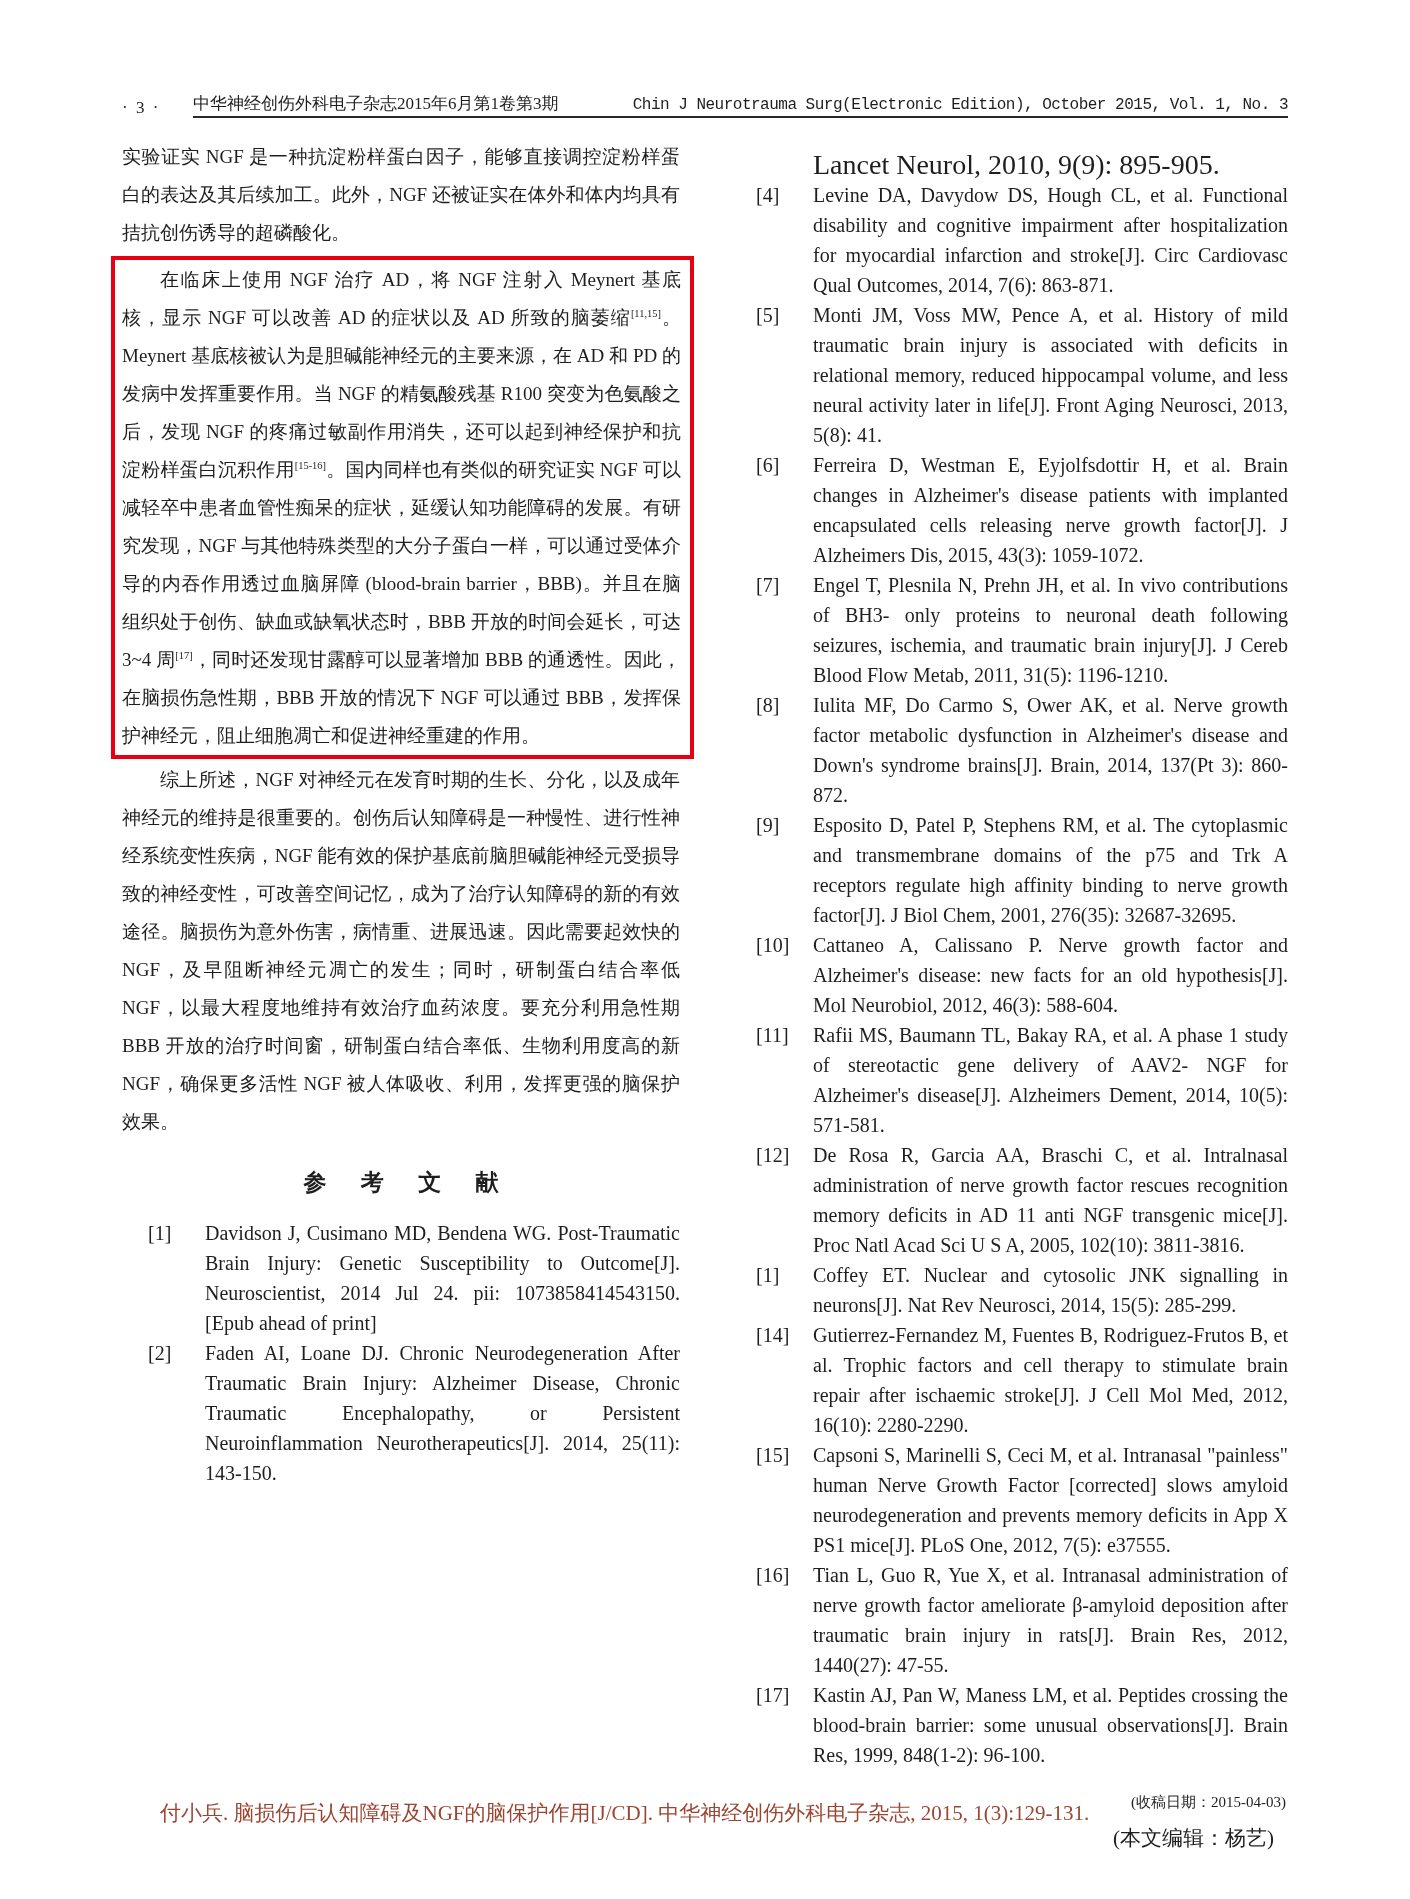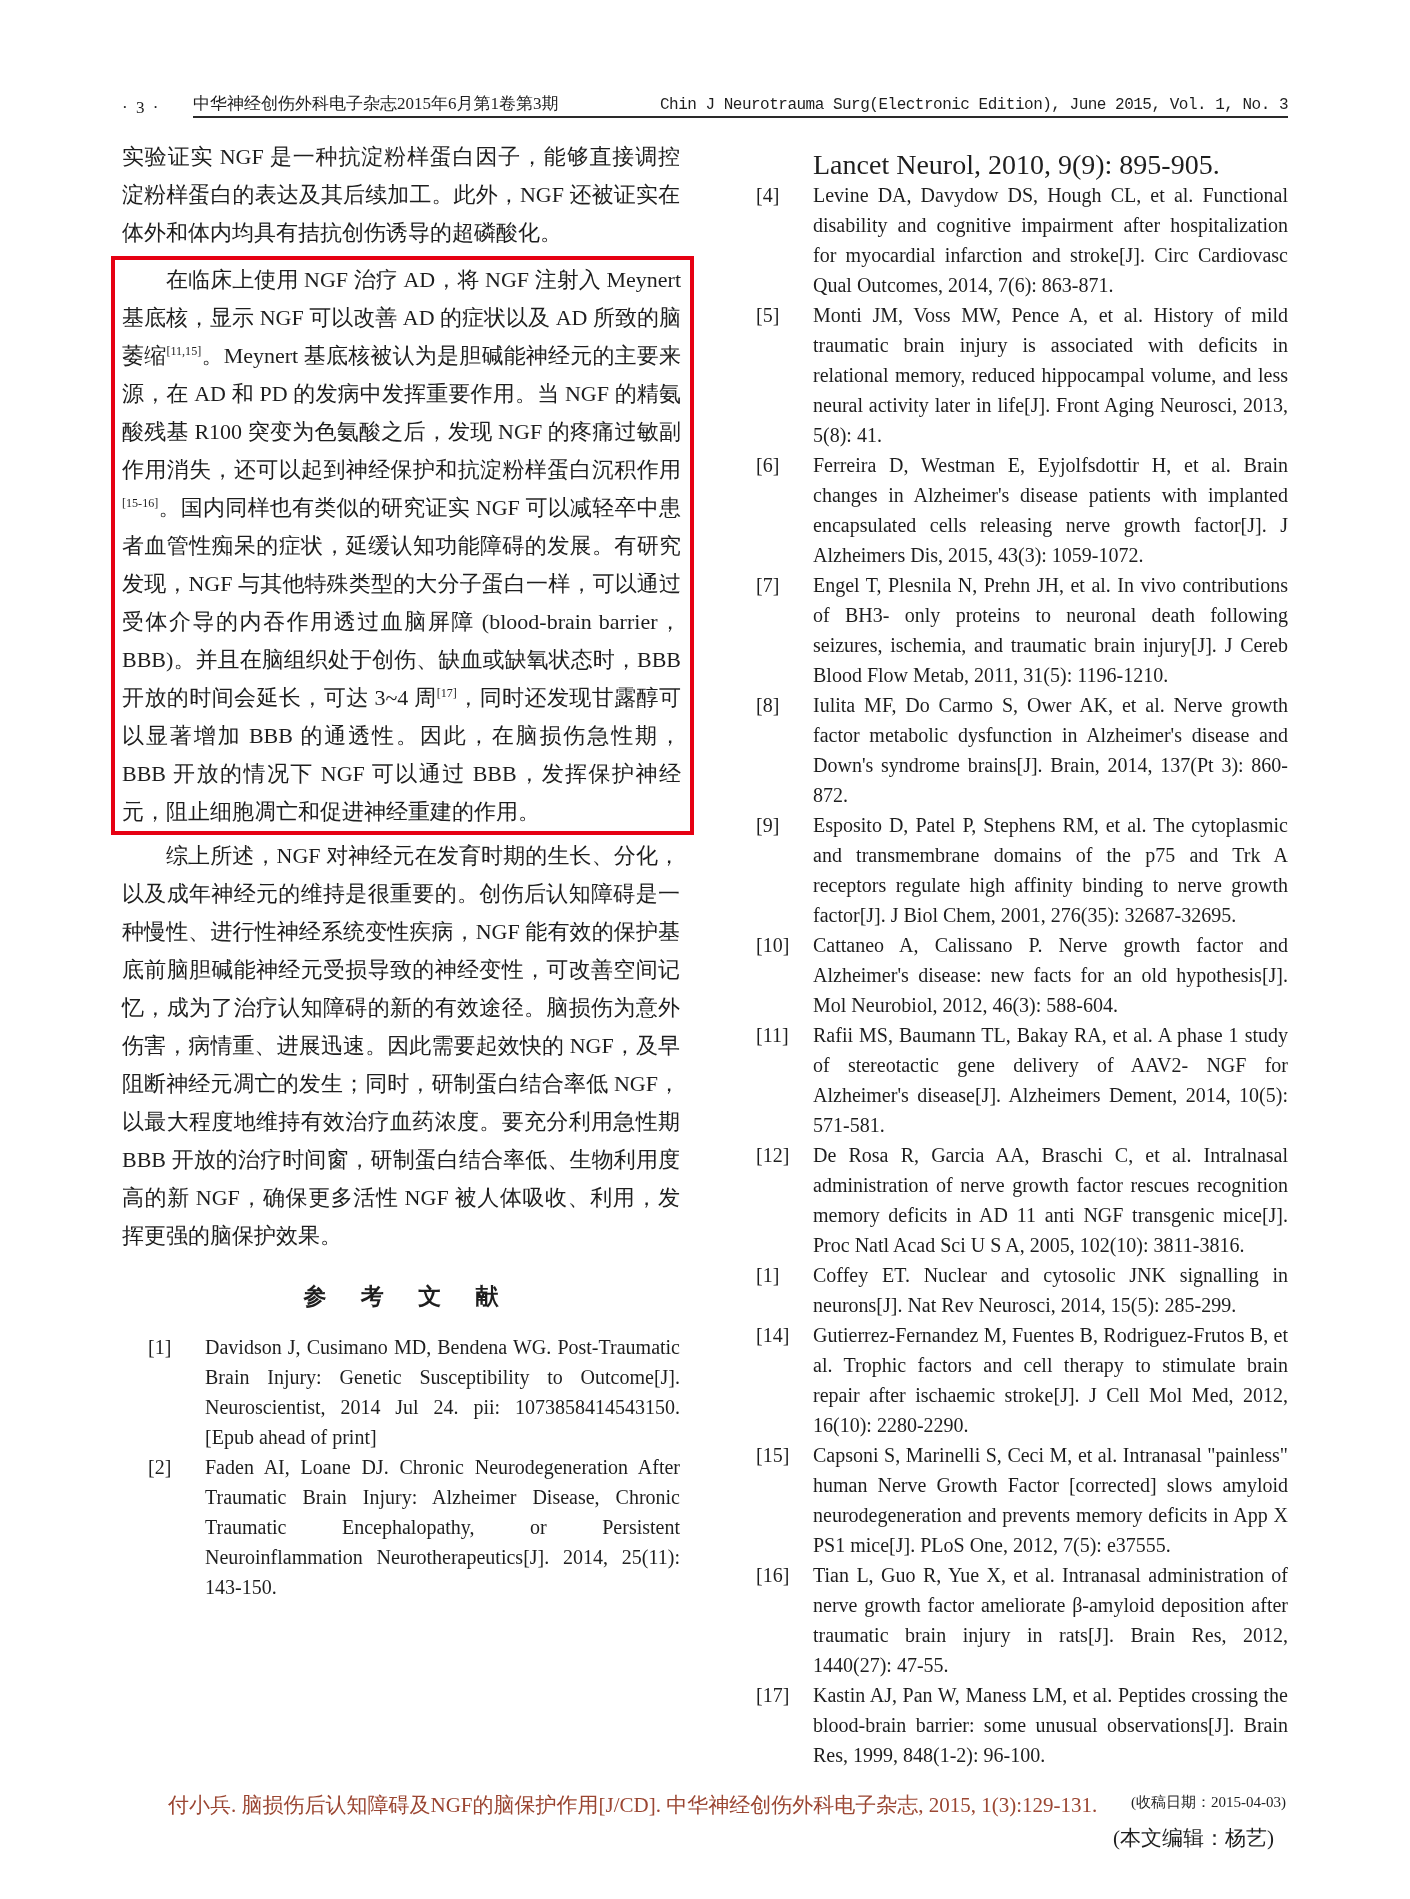--- a/index.html
+++ b/index.html
@@ -30,21 +30,21 @@
   }
   .hdr .cn { font-size: 17px; }
   .hdr .en { font-family: "Liberation Mono", "DejaVu Sans Mono", monospace; font-size: 16px; letter-spacing: -0.5px; }
 
   
   .columns { display: flex; gap: 50px; margin-top: 20px; }
   .col { width: 558px; flex: none; }
 
   
   .body-cn {
-    font-size: 22px;
+    font-size: 19px;
     line-height: 38px;
     text-align: justify;
     margin: 0;
   }
   .indent { text-indent: 2em; }
   sup { font-size: 0.55em; line-height: 0; vertical-align: super; }
 
   
   .red-box {
     border: 4px solid var(--box-red, #e60012);
@@ -67,32 +67,32 @@
   .ref-id { width: 57px; flex: none; }
   .ref-text { flex: 1; text-align: justify; }
   .ref-cont { margin: 12px 0 0 83px; font-size: 28px; line-height: 30px; text-align: justify; }
 
   
   .received { text-align: right; font-size: 15px; line-height: 36px; margin: 14px 2px 0 0; }
   .editor   { text-align: right; font-size: 21px; line-height: 36px; margin: 0 14px 0 0; }
 
   
   .footer { position: absolute; left: 160px; bottom: 72px; width: 1100px; }
-  .citation { color: var(--footer-red, #9b4632); font-size: 21px; margin: 8px; }
+  .citation { color: var(--footer-red, #9b4632); font-size: 21px; margin: 0; }
 </style>
 </head>
 <body>
 
 <div class="page">
 
   <div class="hdr">
     <span class="pageno">· 3 ·</span>
     <span class="rule">
       <span class="cn">中华神经创伤外科电子杂志2015年6月第1卷第3期</span>
-      <span class="en">Chin J Neurotrauma Surg(Electronic Edition), June 2015, Vol. 1, No. 3</span>
+      <span class="en">Chin J Neurotrauma Surg(Electronic Edition), October 2015, Vol. 1, No. 3</span>
     </span>
   </div>
 
   <div class="columns">
 
     <section class="col">
       <p class="body-cn">实验证实 NGF 是一种抗淀粉样蛋白因子，能够直接调控淀粉样蛋白的表达及其后续加工。此外，NGF 还被证实在体外和体内均具有拮抗创伤诱导的超磷酸化。</p>
 
       <div class="red-box">
         <p class="body-cn indent">在临床上使用 NGF 治疗 AD，将 NGF 注射入 Meynert 基底核，显示 NGF 可以改善 AD 的症状以及 AD 所致的脑萎缩<sup>[11,15]</sup>。Meynert 基底核被认为是胆碱能神经元的主要来源，在 AD 和 PD 的发病中发挥重要作用。当 NGF 的精氨酸残基 R100 突变为色氨酸之后，发现 NGF 的疼痛过敏副作用消失，还可以起到神经保护和抗淀粉样蛋白沉积作用<sup>[15-16]</sup>。国内同样也有类似的研究证实 NGF 可以减轻卒中患者血管性痴呆的症状，延缓认知功能障碍的发展。有研究发现，NGF 与其他特殊类型的大分子蛋白一样，可以通过受体介导的内吞作用透过血脑屏障 (blood-brain barrier，BBB)。并且在脑组织处于创伤、缺血或缺氧状态时，BBB 开放的时间会延长，可达 3~4 周<sup>[17]</sup>，同时还发现甘露醇可以显著增加 BBB 的通透性。因此，在脑损伤急性期，BBB 开放的情况下 NGF 可以通过 BBB，发挥保护神经元，阻止细胞凋亡和促进神经重建的作用。</p>

